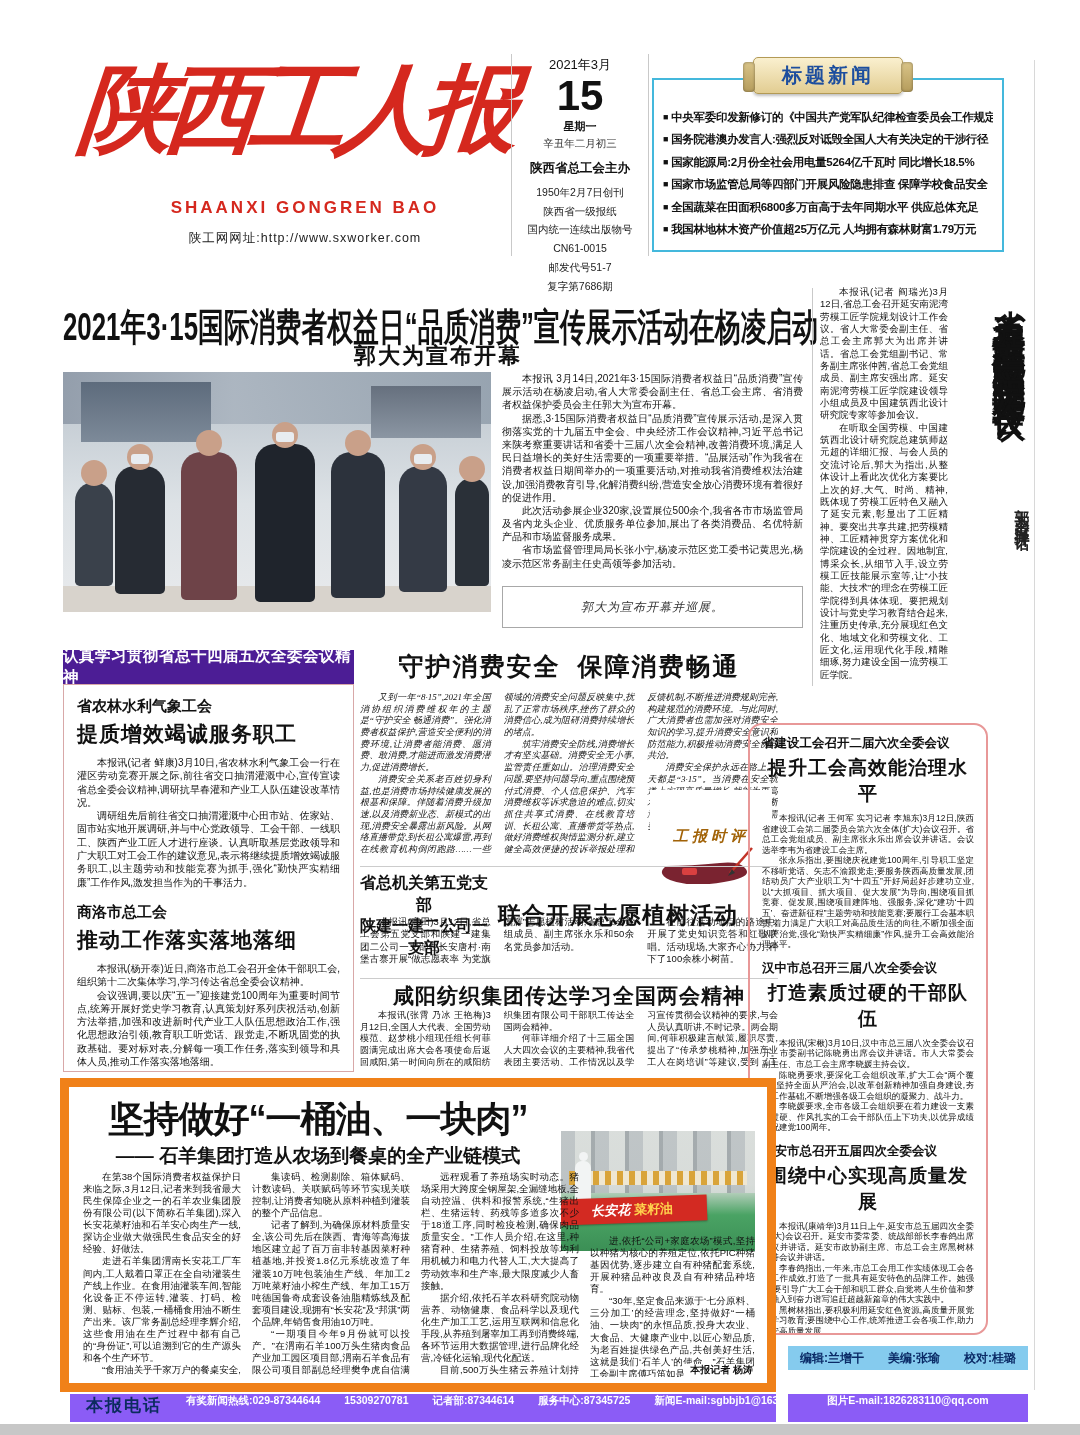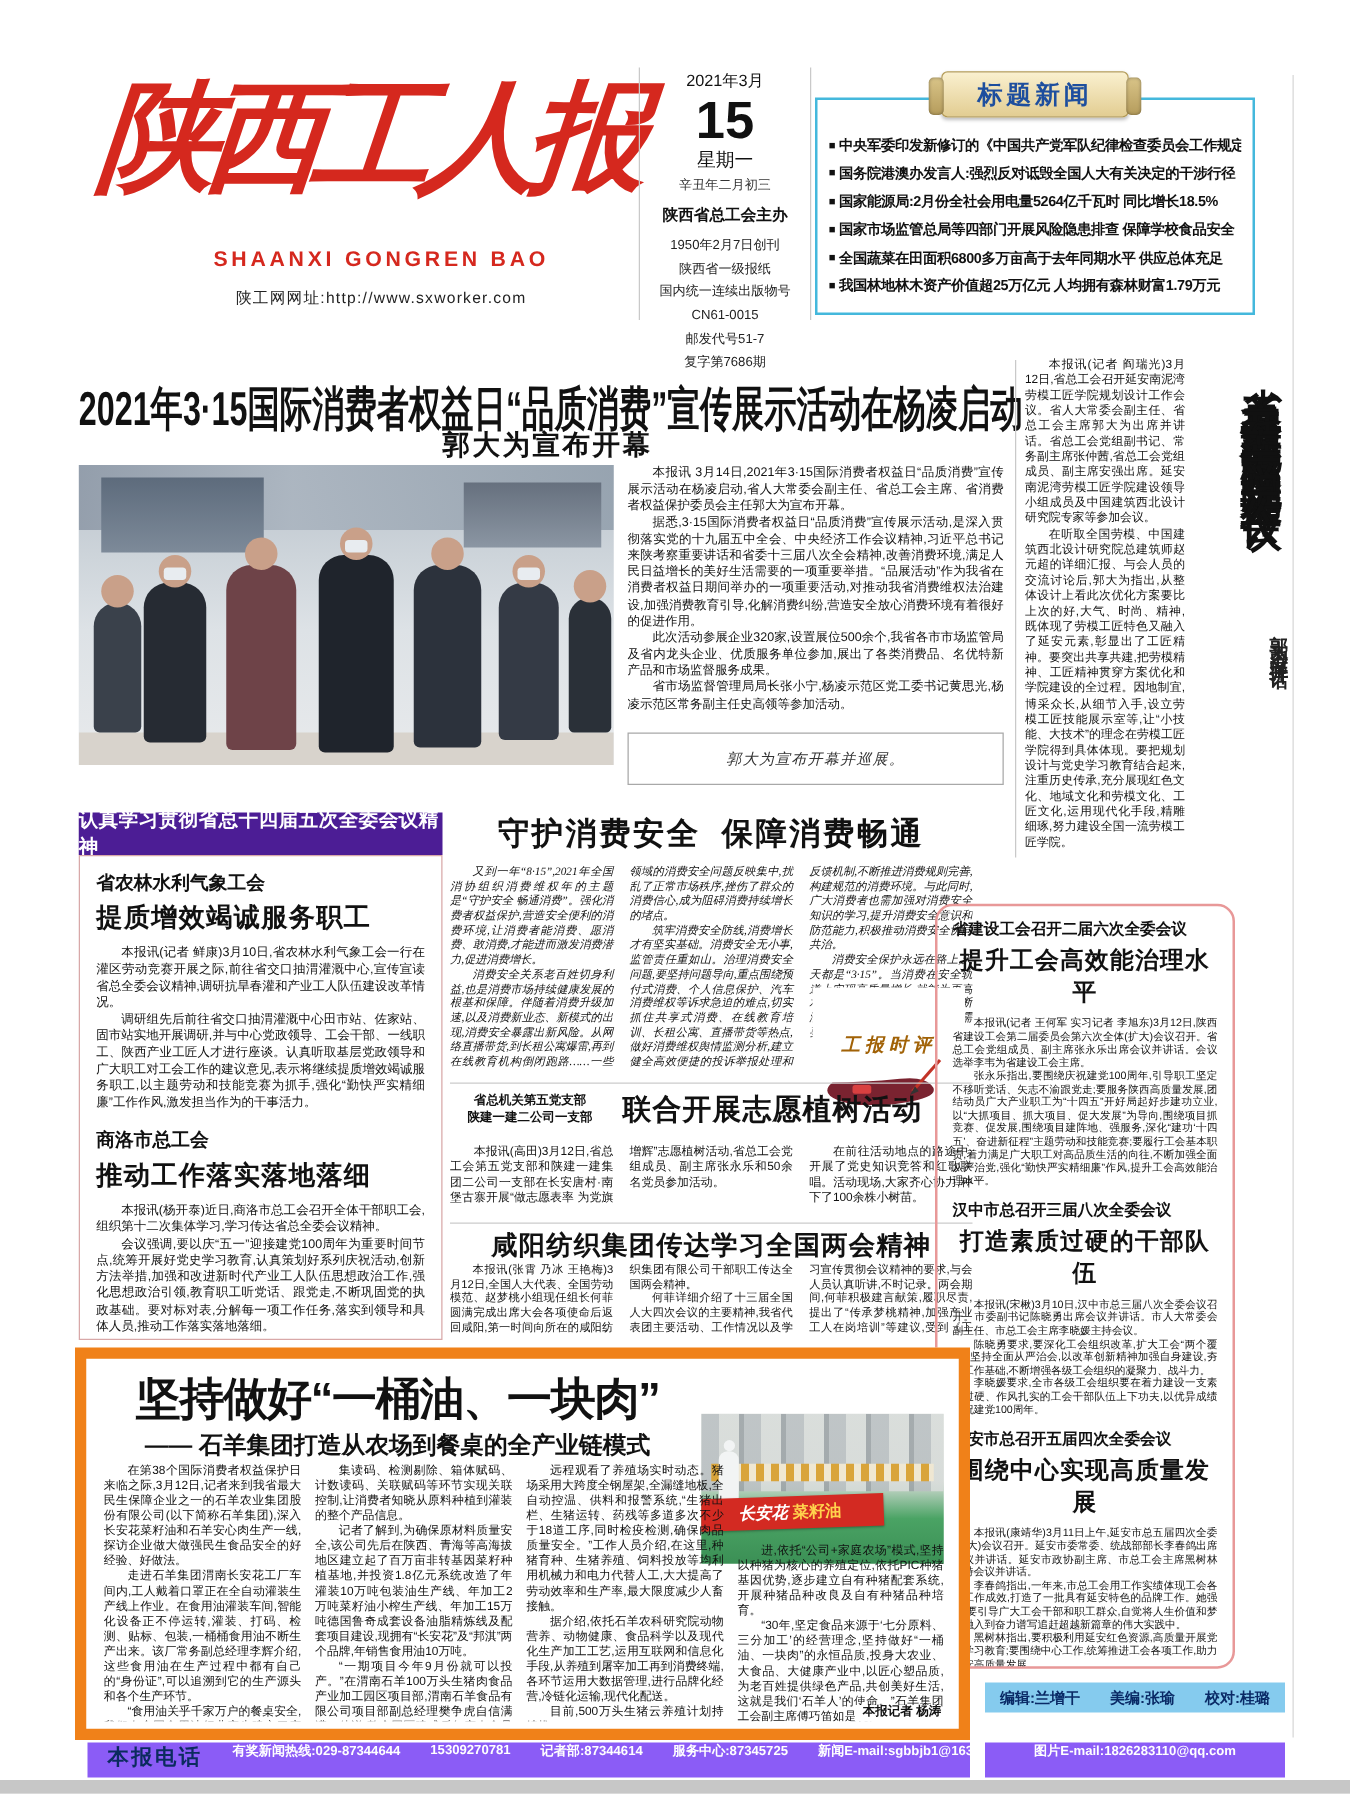--- a/index.html
+++ b/index.html
@@ -15,21 +15,21 @@
     font-style:italic;font-weight:900;font-size:96px;line-height:1.35;color:#d5281e;letter-spacing:-10px;
     transform:skewX(-5deg);white-space:nowrap;}
   .mast-pinyin{left:140px;top:198px;width:330px;text-align:center;color:#d5281e;font-weight:700;
     font-size:17px;letter-spacing:3px;}
   .mast-site{left:140px;top:230px;width:330px;text-align:center;font-size:12.5px;color:#222;letter-spacing:1px;}
 
   
   .datebox{left:514px;top:56px;width:132px;text-align:center;}
   .db-ym{font-size:13px;}
   .db-day{font-size:42px;font-weight:700;line-height:1.05;}
-  .db-week{font-size:15px;font-weight:400;margin-top:1px;}
+  .db-week{font-size:11px;font-weight:700;margin-top:1px;}
   .db-lunar{font-size:10.5px;color:#333;margin-top:3px;}
   .db-org{font-size:12.5px;font-weight:700;margin-top:9px;}
   .db-line{font-size:10.5px;color:#222;line-height:1.78;}
   .db-pub{margin-top:6px;}
 
   
   .news-box{left:652px;top:78px;width:352px;height:174px;border:2.5px solid #44b8dc;padding:26px 9px 0 9px;box-sizing:border-box;}
   .scroll-banner{position:absolute;top:-23px;left:50%;transform:translateX(-50%);
     background:linear-gradient(#faf0cf,#e2cd92);border:1px solid #b39a55;border-radius:5px;
     padding:4px 28px;font-size:20px;font-weight:900;color:#1d4e9e;letter-spacing:3px;white-space:nowrap;
@@ -83,21 +83,21 @@
   .left-sec2{margin-top:14px;}
 
   
   .edit-title{left:360px;top:650px;width:418px;text-align:center;font-size:25px;font-weight:900;letter-spacing:2px;font-family:Liberation Mono, monospace;}
   .edit-body{left:360px;top:692px;width:418px;height:168px;column-count:3;column-gap:13px;overflow:hidden;
     font-family:"Liberation Serif",serif;font-style:italic;font-size:9px;line-height:1.3;}
   .stamp{left:650px;top:790px;width:122px;background:#fff;text-align:center;}
   .stamp-text{color:#a16207;font-weight:900;font-style:italic;font-size:15px;letter-spacing:4px;
     font-family:"Liberation Serif",serif;margin-top:37px;}
   .tree-header{left:360px;top:872px;width:418px;display:flex;align-items:center;gap:10px;}
-  .tree-kicker{width:128px;text-align:center;font-size:10px;font-weight:700;line-height:1.35;}
+  .tree-kicker{width:128px;text-align:center;font-size:16px;font-weight:700;line-height:1.35;}
   .tree-title{font-size:23px;font-weight:900;letter-spacing:1px;}
   .tree-body{left:360px;top:916px;width:418px;height:58px;column-count:3;column-gap:13px;overflow:hidden;
     font-size:9.5px;line-height:1.3;}
   .xian-title{left:360px;top:982px;width:418px;text-align:center;font-size:21px;font-weight:900;letter-spacing:1px;}
   .xian-body{left:360px;top:1010px;width:418px;height:62px;column-count:3;column-gap:13px;overflow:hidden;
     font-size:9px;line-height:1.3;}
 
   
   .right-box{left:748px;top:723px;width:240px;height:612px;border:2px solid #e89898;border-radius:14px;
     box-sizing:border-box;padding:10px 12px;overflow:hidden;}

